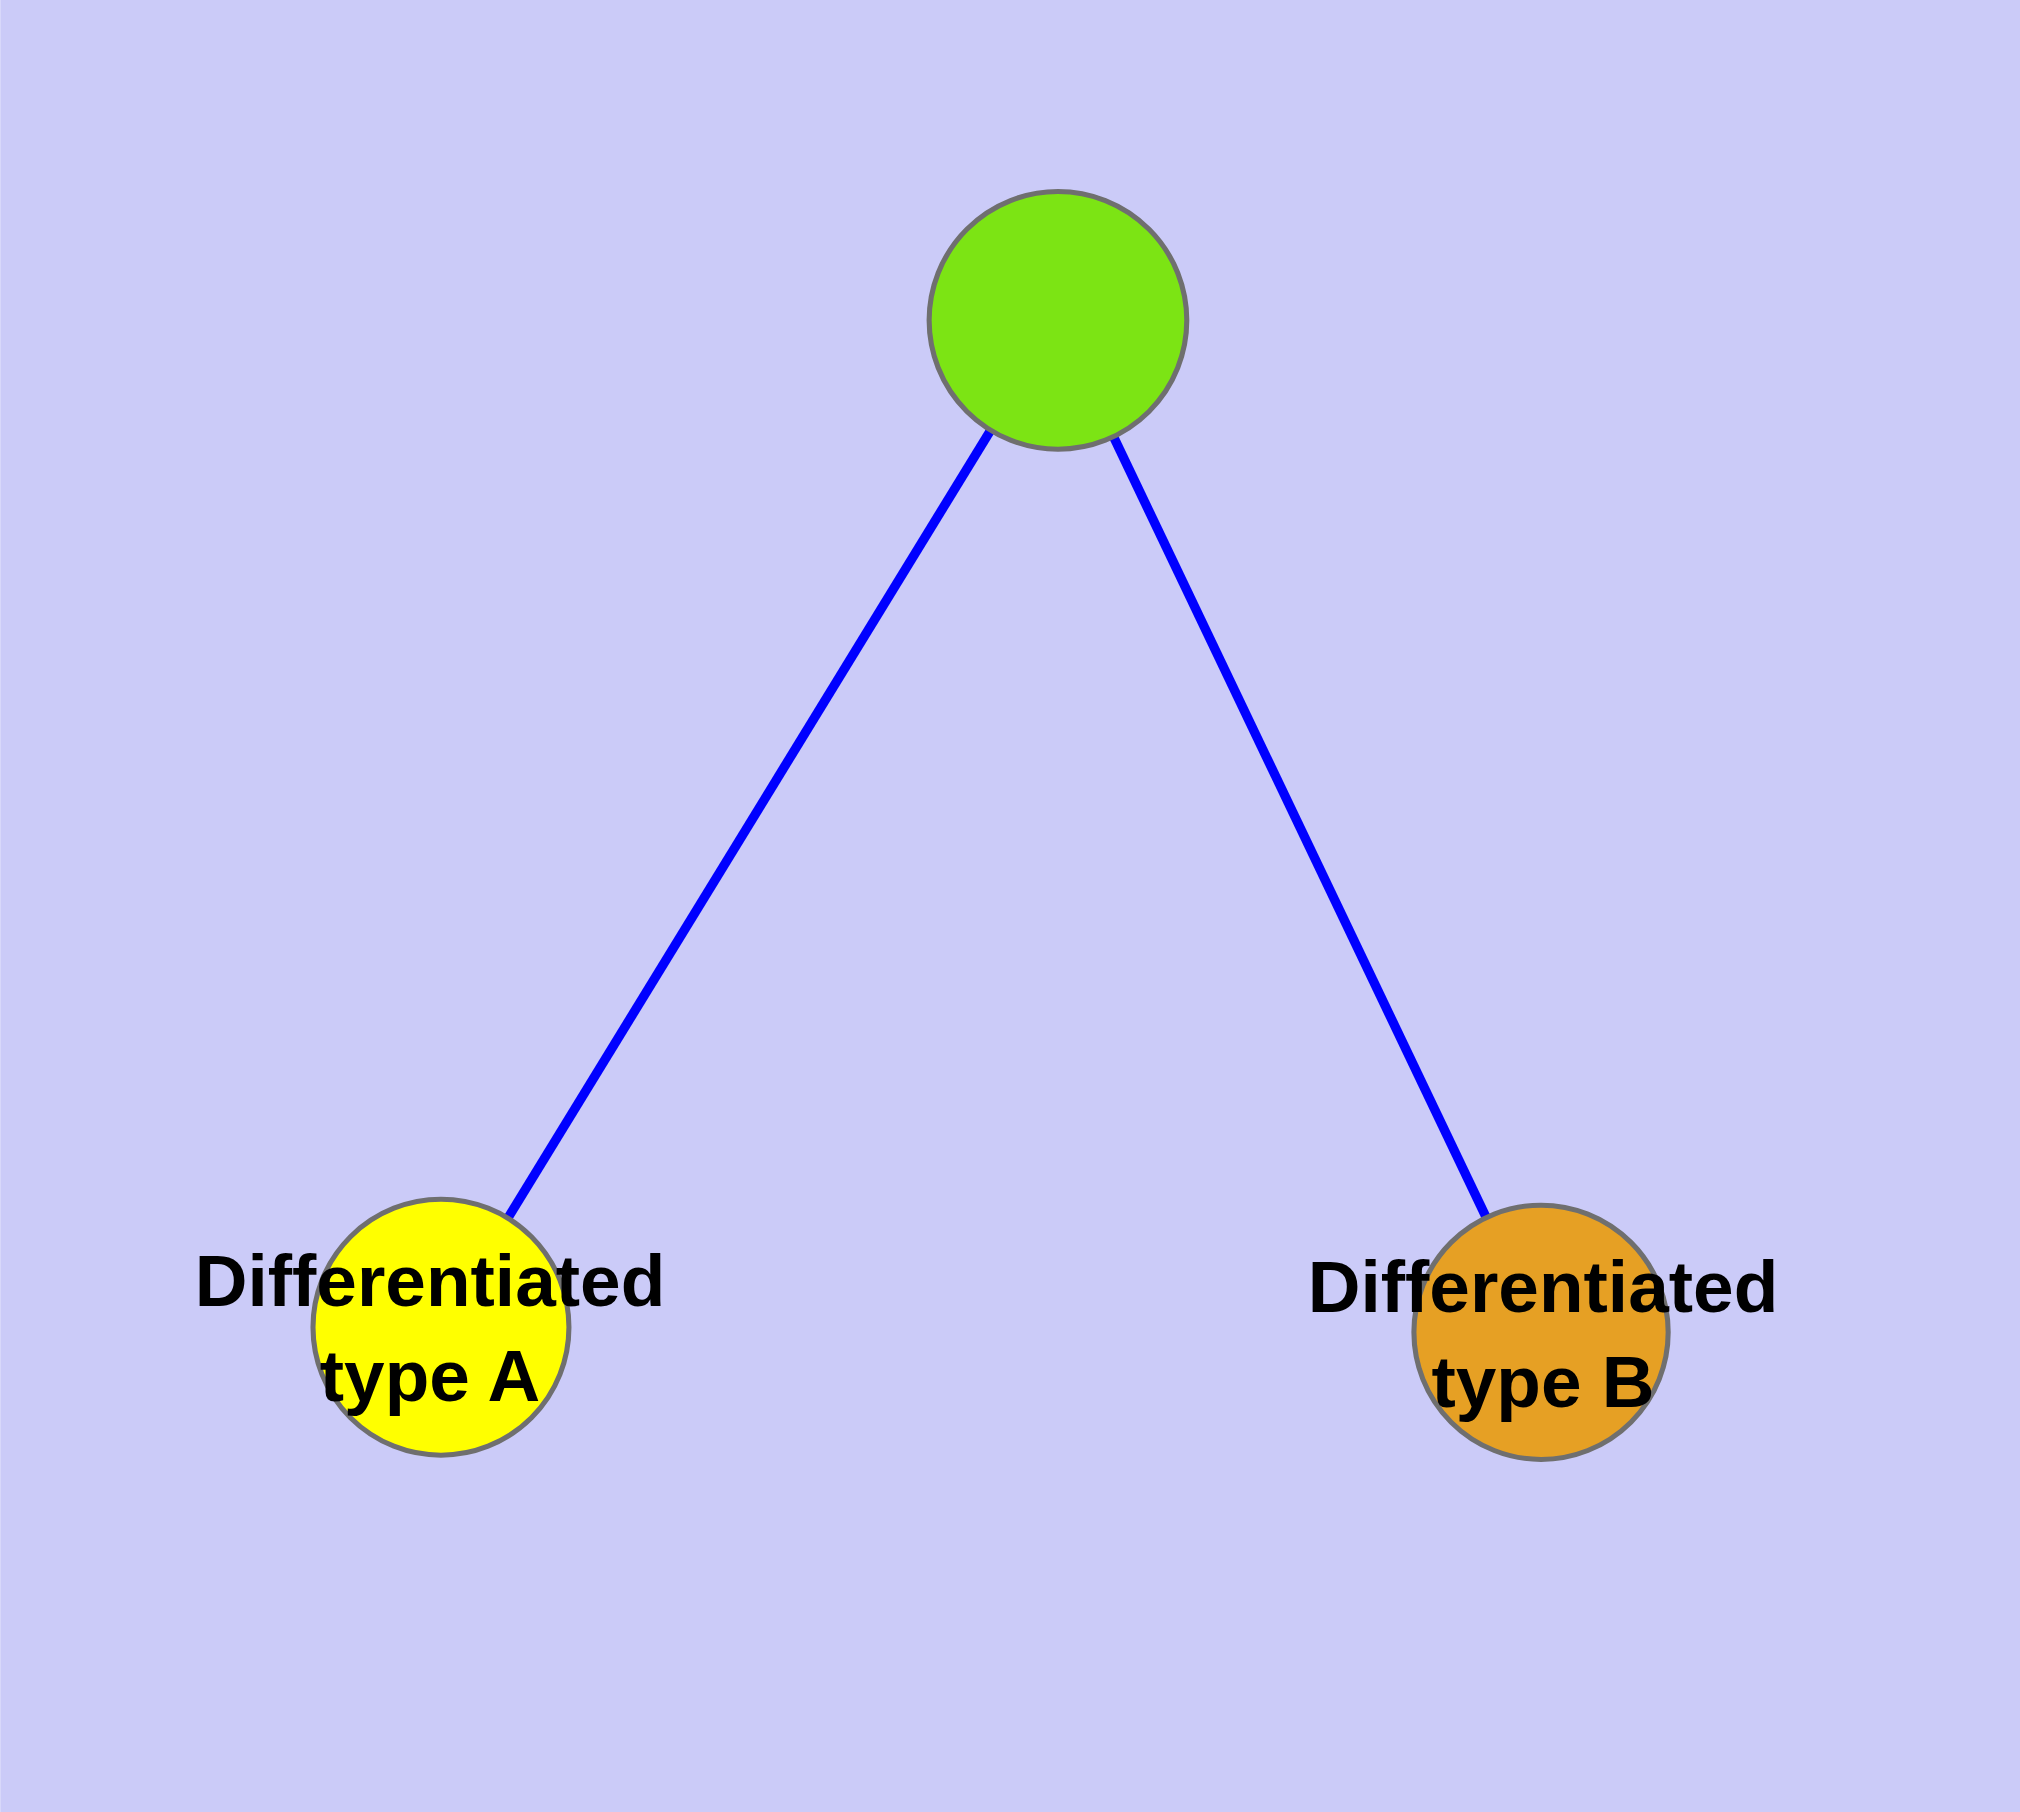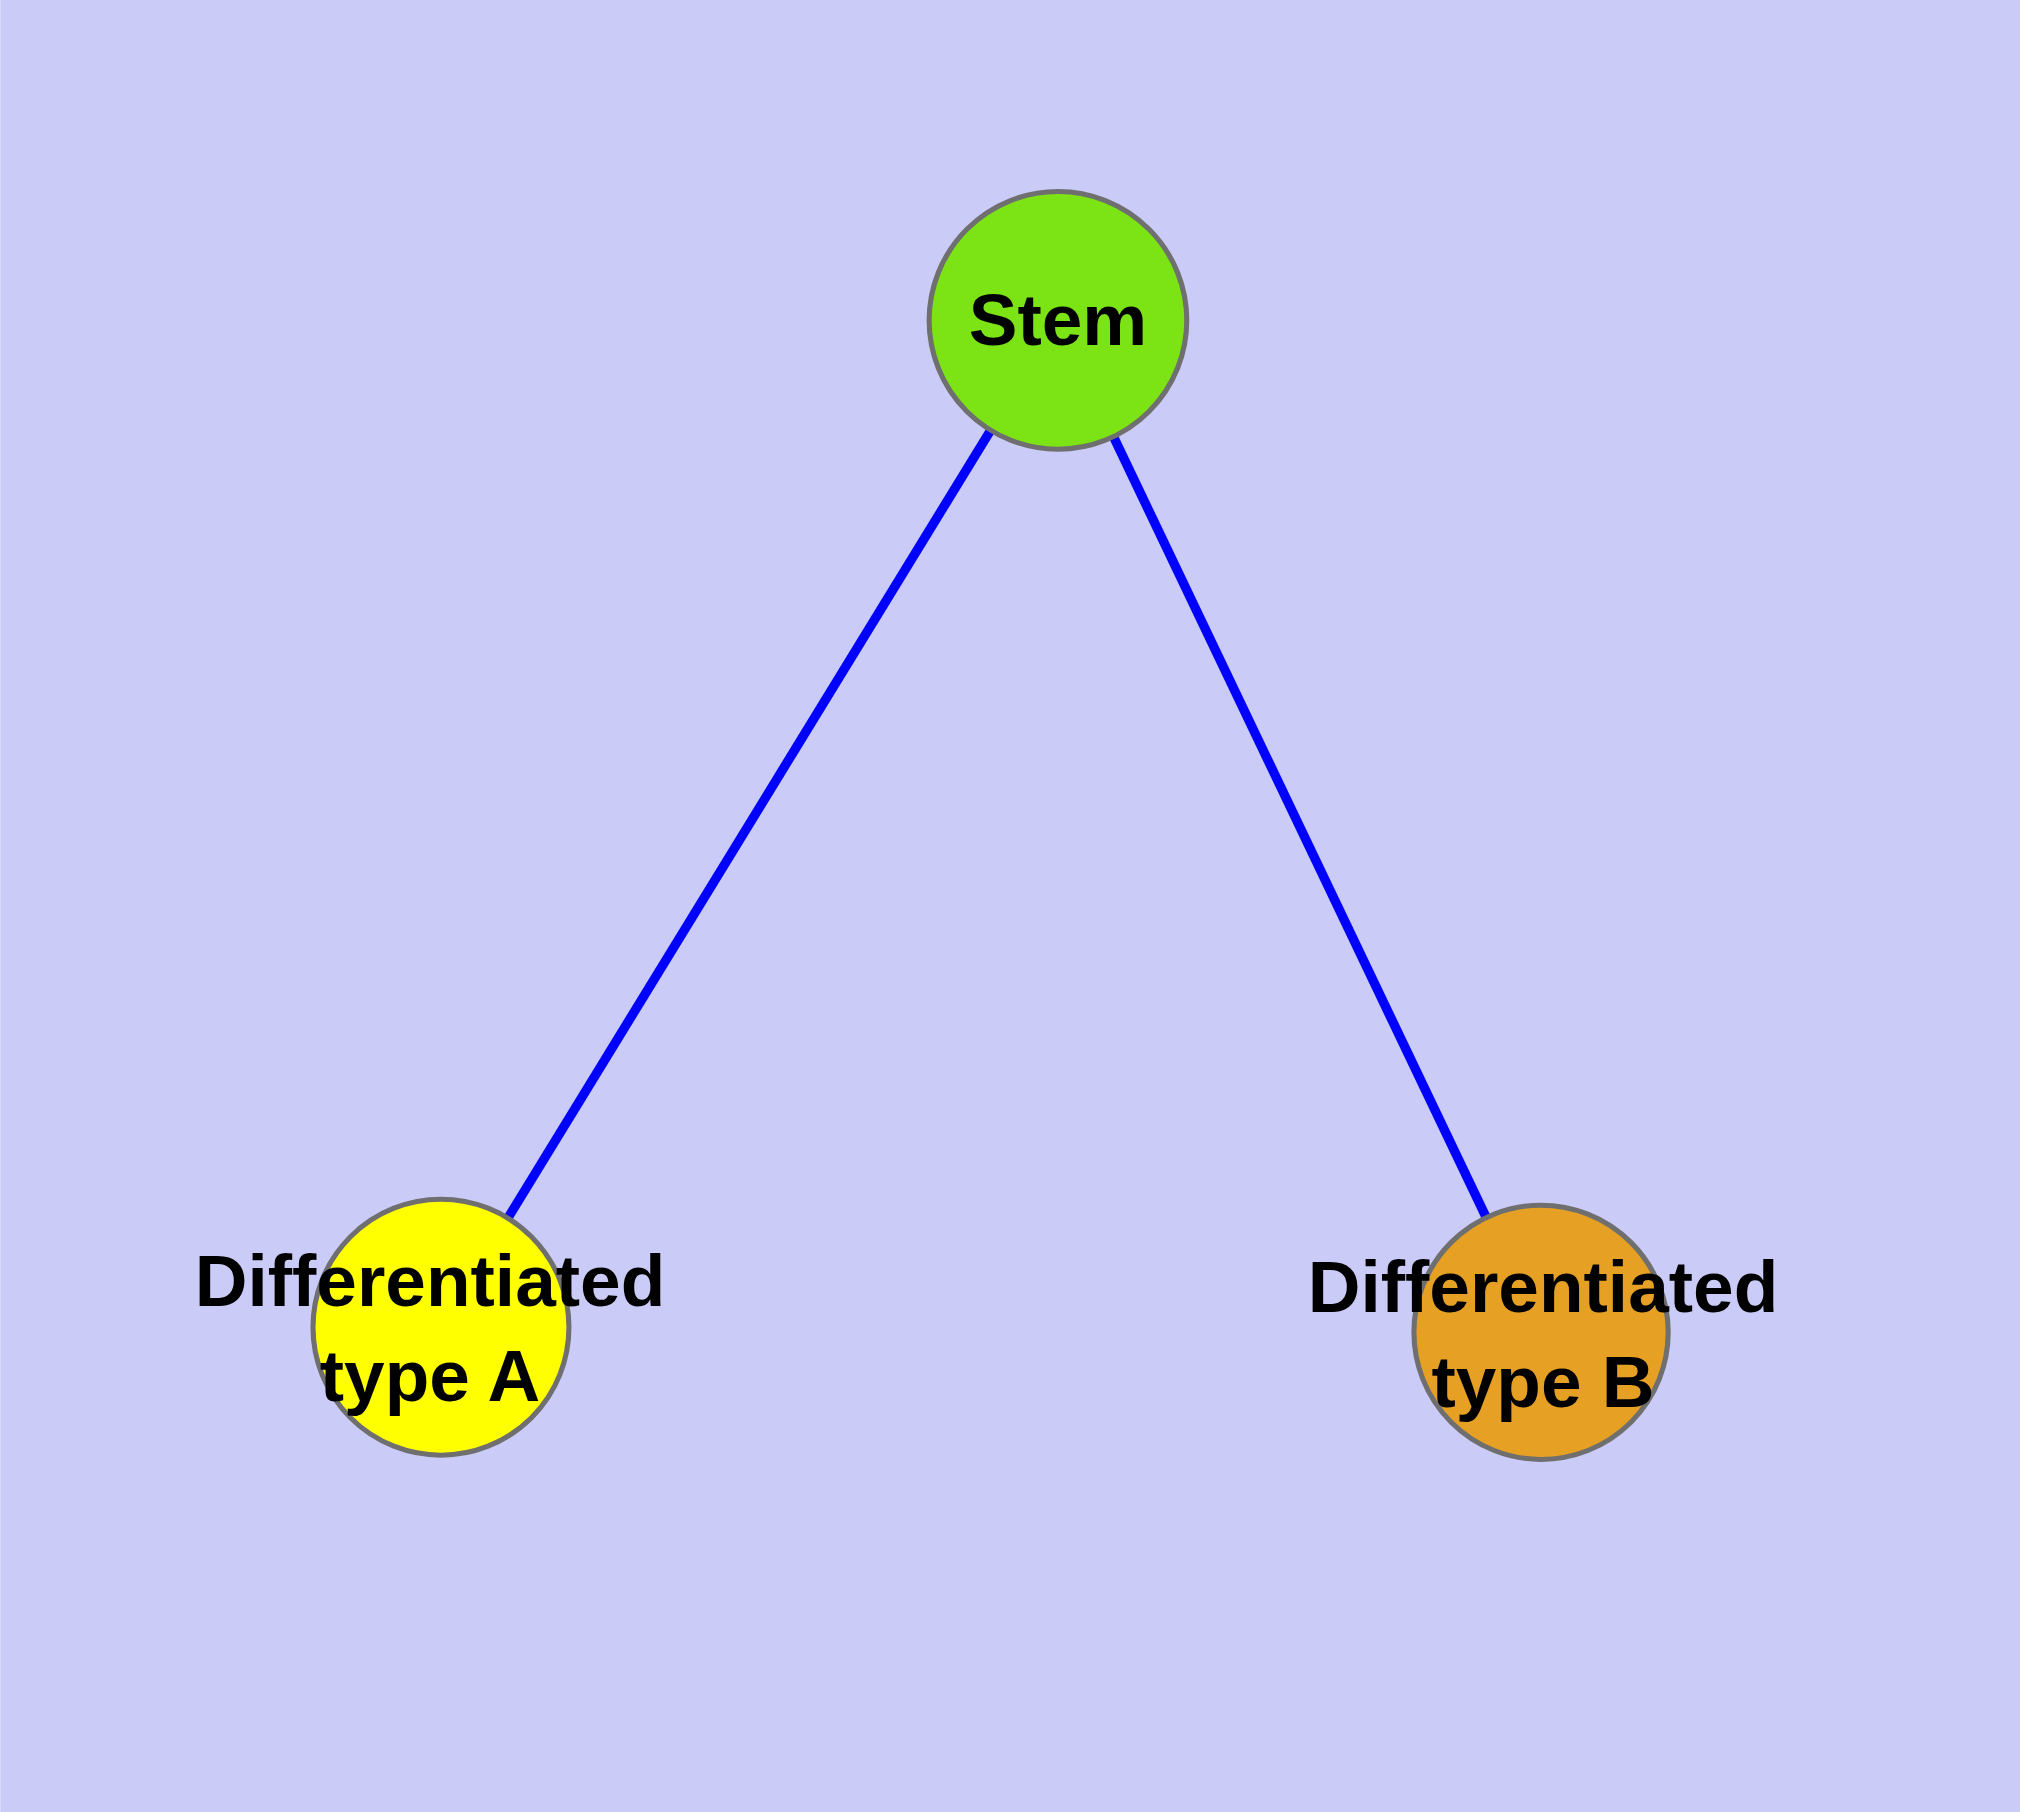--- a/index.html
+++ b/index.html
@@ -47,21 +47,20 @@
 
     <line x1="1248" y1="378" x2="1818" y2="1572" stroke-width="11" stroke="#0000FF"></line>
 
     <circle cx="1248" cy="378" r="152" stroke-width="6" fill="#7CE414" stroke="#6F6F6F"></circle>
 
     <circle cx="520" cy="1566" r="151" stroke-width="6" fill="#FFFF00" stroke="#6F6F6F"></circle>
 
     <circle cx="1818" cy="1572" r="150" stroke-width="6" fill="#E6A024" stroke="#6F6F6F"></circle>
   </svg>
 
-  <div class="node-label stem-label">Stem</div>
 
   <div class="node-label type-a-label">Differentiated
 type A</div>
 
   <div class="node-label type-b-label">Differentiated
 type B</div>
 </div>
 
 
 </body></html>

